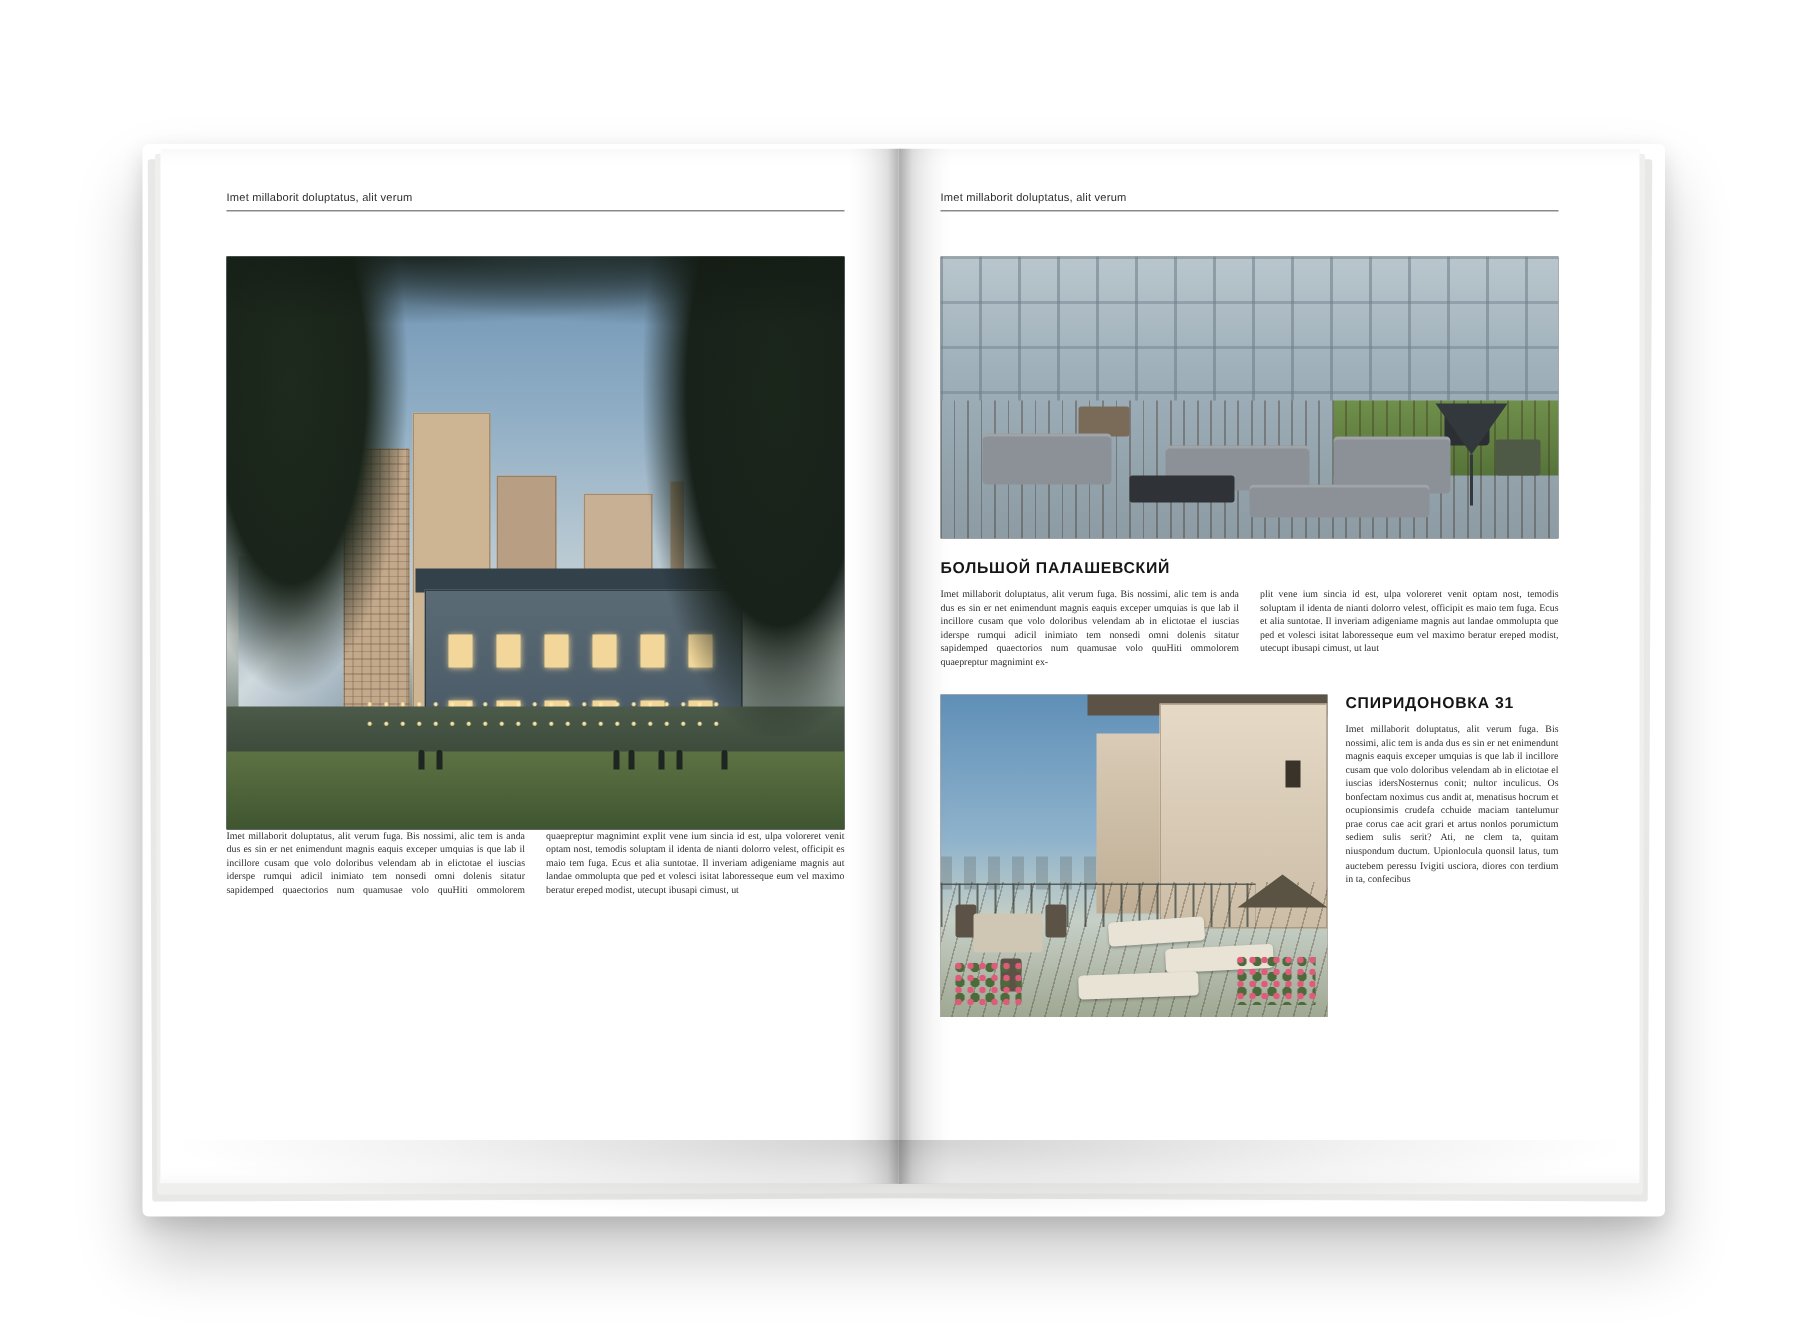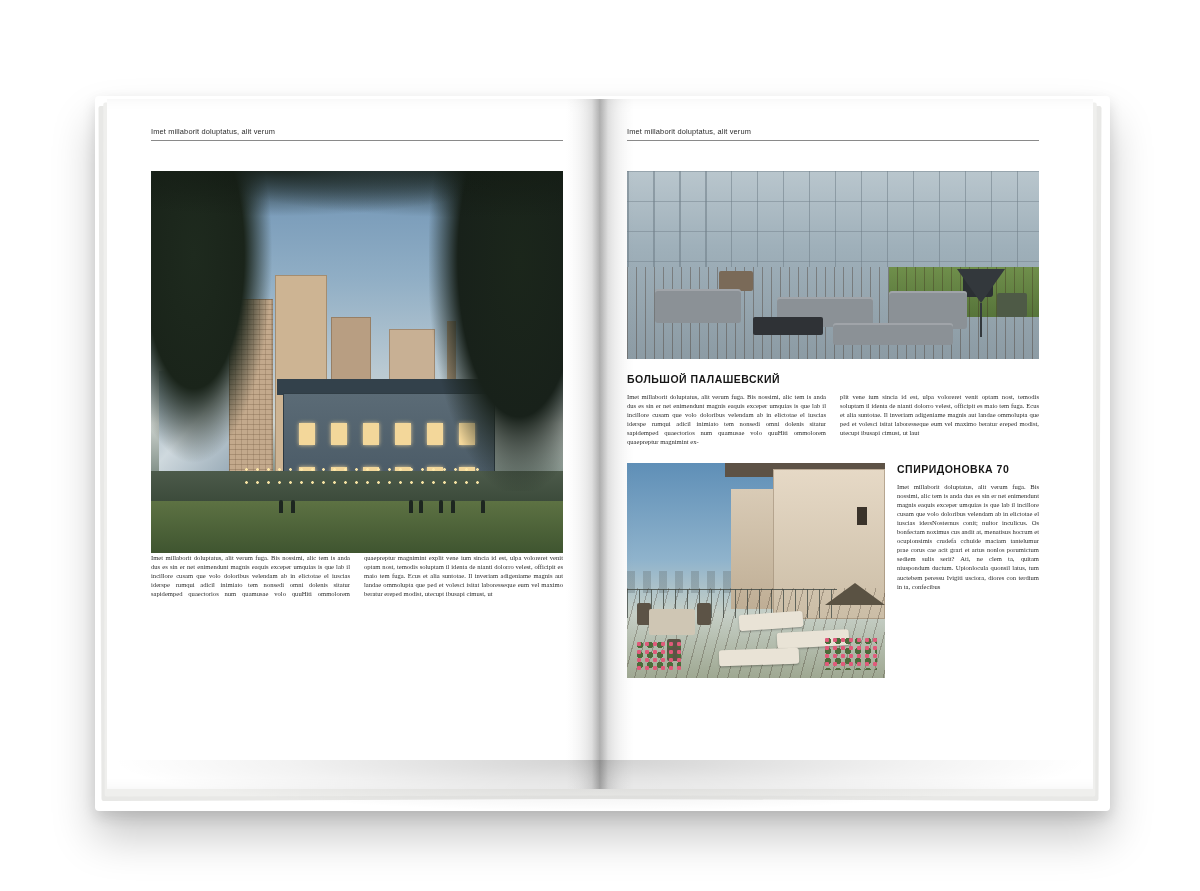--- a/index.html
+++ b/index.html
@@ -411,21 +411,21 @@
           <div class="r2-chair c3"></div>
           <div class="r2-table"></div>
           <div class="lounger l1"></div>
           <div class="lounger l2"></div>
           <div class="lounger l3"></div>
           <div class="flowers f1"></div>
           <div class="flowers f2"></div>
         </div>
 
         <div class="r-text-2">
-          <div class="title-small">СПИРИДОНОВКА 70</div>
+          <div class="title-small">СПИРИДОНОВКА 31</div>
           <div class="body-col">Imet millaborit doluptatus, alit verum fuga. Bis nossimi, alic tem is anda dus es sin er net enimendunt magnis eaquis exceper umquias is que lab il incillore cusam que volo doloribus velendam ab in elictotae el iuscias idersNosternus conit; nultor inculicus. Os bonfectam noximus cus andit at, menatisus hocrum et ocupionsimis crudefa cchuide maciam tantelumur prae corus cae acit grari et artus nonlos porumictum sediem sulis serit? Ati, ne clem ta, quitam niuspondum ductum. Upionlocula quonsil latus, tum auctebem peressu Ivigiti usciora, diores con terdium in ta, confecibus</div>
         </div>
 
       </div>
 
     </div>
   </div>
 
   <div class="gutter"></div>
   <div class="bottom-curve"></div>

